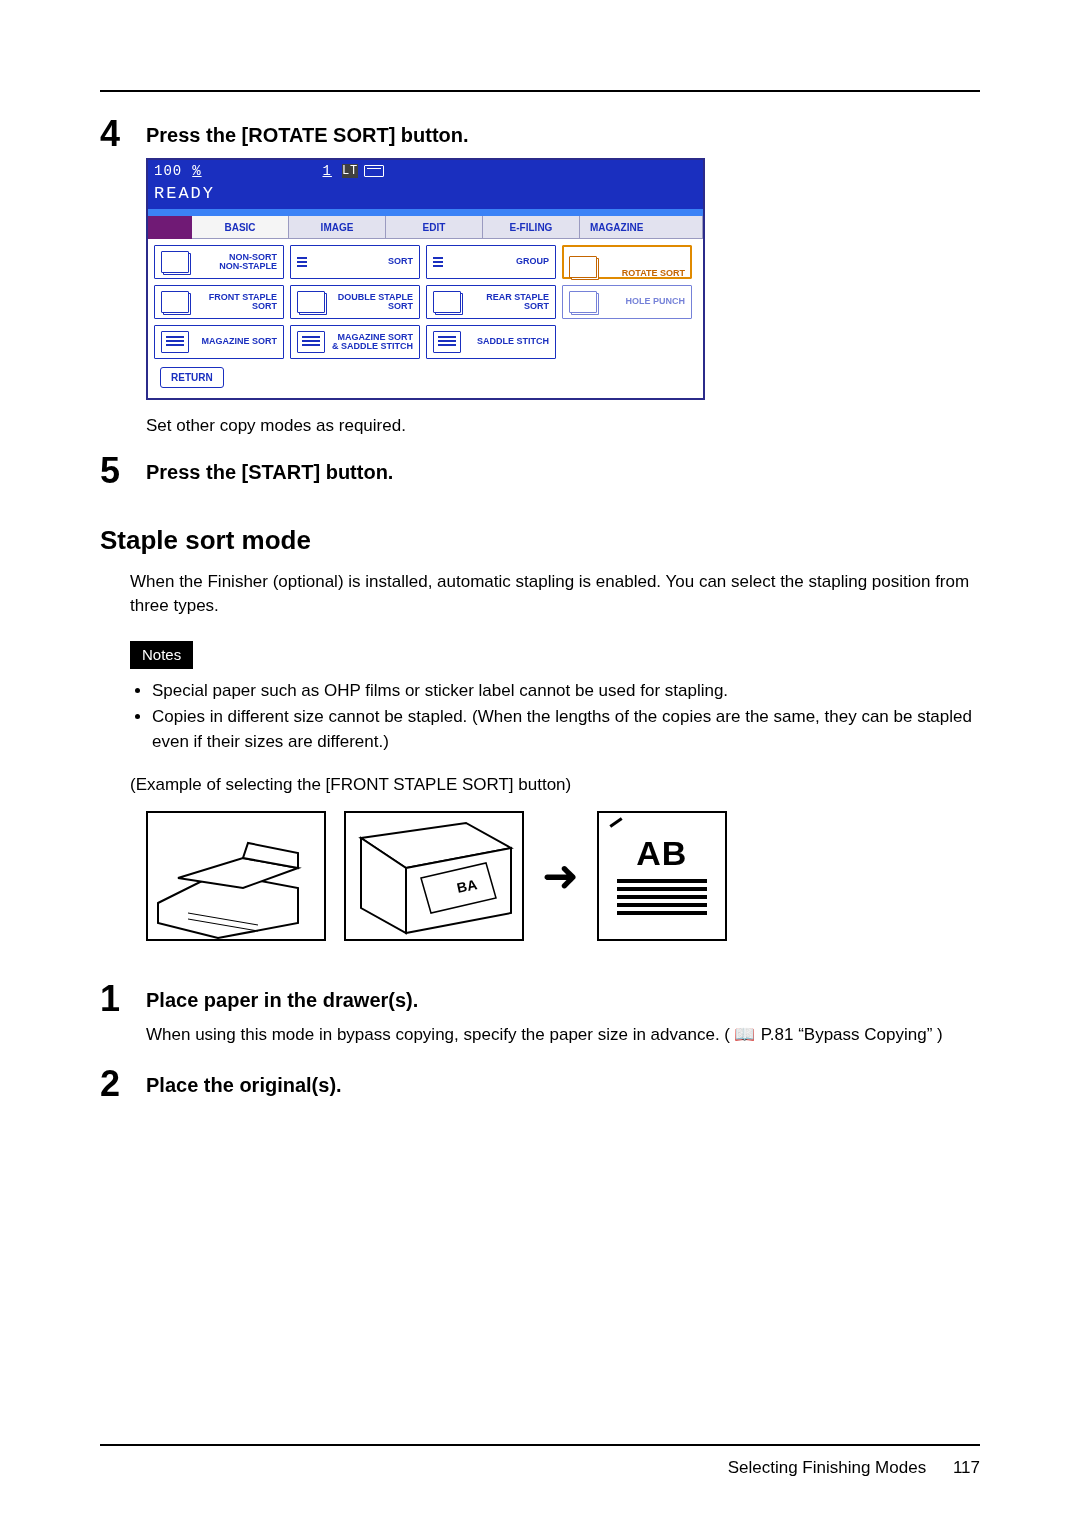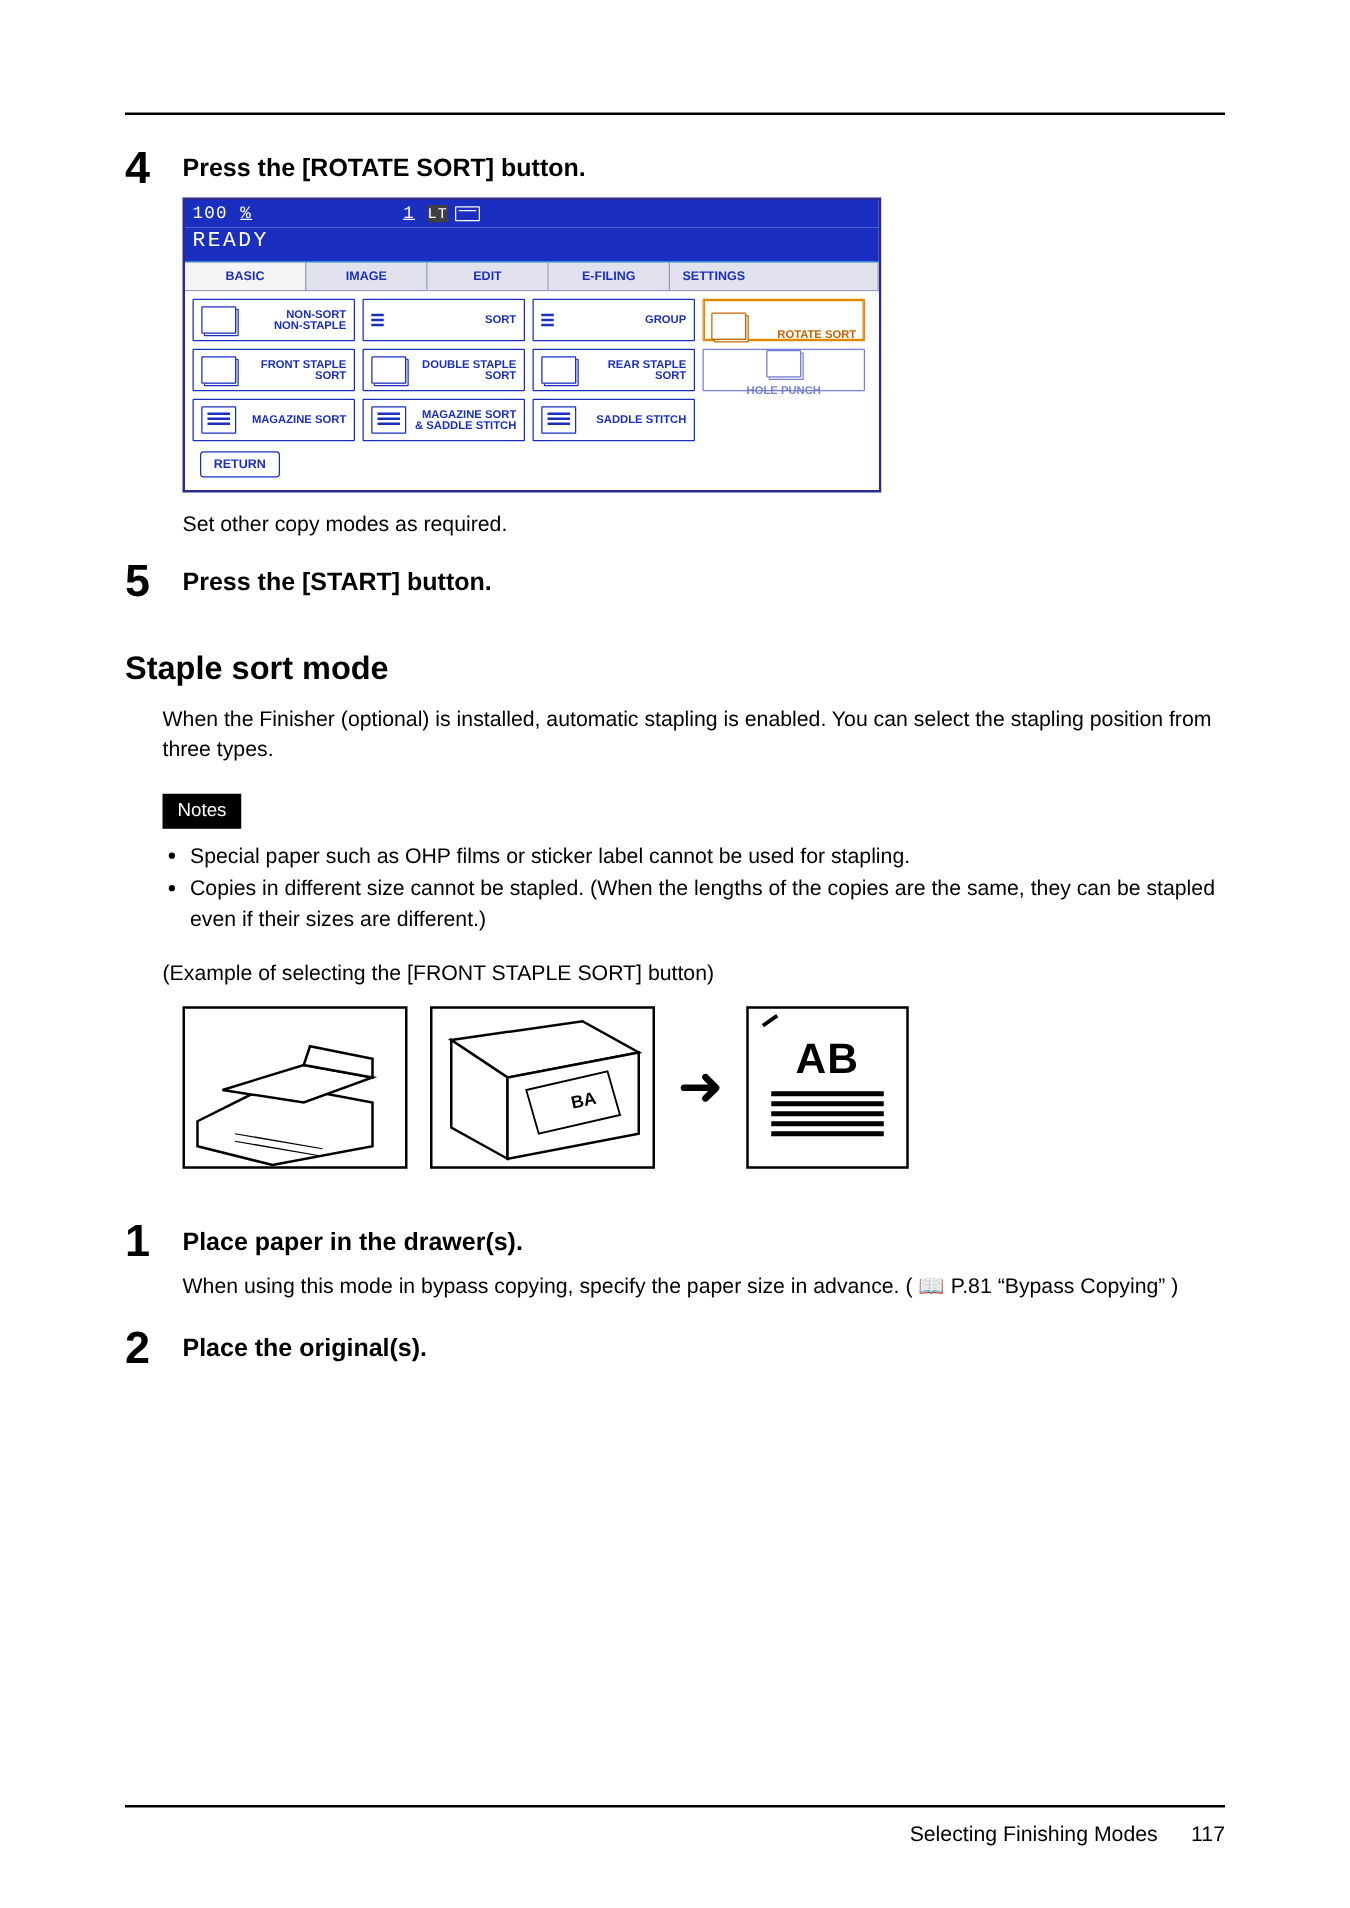--- a/index.html
+++ b/index.html
@@ -76,22 +76,23 @@
   }
   .tray-icon::after{content:"";position:absolute;left:2px;right:2px;top:2px;bottom:2px;border-top:1px solid #fff;}
   .panel-ready {
     background:#1a2fbf;color:#fff;
     font-family:"Courier New",monospace;
     font-size:17px; letter-spacing:2px;
     padding:2px 6px 6px 6px;
   }
   .tabs {
     display:flex;
-    background:#0f766e;
-    border-top:1px solid #3b82f6;
+    background:#701a75;
+    border-top:7px solid #3b82f6;
+    padding-left:44px;
   }
   .tab {
     flex:0 0 auto;
     width:88px;
     text-align:center;
     font-size:10px;
     font-weight:bold;
     padding:6px 4px;
     border-right:1px solid #9a9ac0;
     background:#e2e2ef;
@@ -114,21 +115,21 @@
     display:flex;align-items:center;gap:6px;
     padding:0 6px;
     box-sizing:border-box;
   }
   .opt.sel{
     border-color:#e08a00;
     color:#c46500;
     box-shadow:0 0 0 1px #e08a00 inset;
     align-items:flex-end;
   }
-  .opt.dim{opacity:0.6;flex-direction:column;}
+  .opt.dim{opacity:0.6;}
   .opt-label{
     font-size:9px;font-weight:bold;color:#1a2fbf;line-height:1.05;
     text-align:right;flex:1;
   }
   .opt.sel .opt-label{color:#c46500;}
   .mini-ic{
     width:26px;height:20px;border:1px solid #1a2fbf;border-radius:1px;
     position:relative;flex:0 0 auto;
   }
   .mini-ic.db{box-shadow:2px 2px 0 -1px #fff,2px 2px 0 0 #1a2fbf;}
@@ -204,21 +205,21 @@
           <span class="tray-icon"></span>
         </span>
         <span class="sp" style="flex:3"></span>
       </div>
       <div class="panel-ready">READY</div>
       <div class="tabs">
         <div class="tab active">BASIC</div>
         <div class="tab">IMAGE</div>
         <div class="tab">EDIT</div>
         <div class="tab">E-FILING</div>
-        <div class="tab">SETTINGS</div>
+        <div class="tab">MAGAZINE</div>
       </div>
       <div class="options">
         <div class="opt-row">
           <div class="opt">
               <span class="mini-ic db"></span>
               <span class="opt-label">NON-SORT<br>NON-STAPLE</span>
             </div>
           <div class="opt">
               <span class="ic-sort"></span>
               <span class="opt-label">SORT</span>

